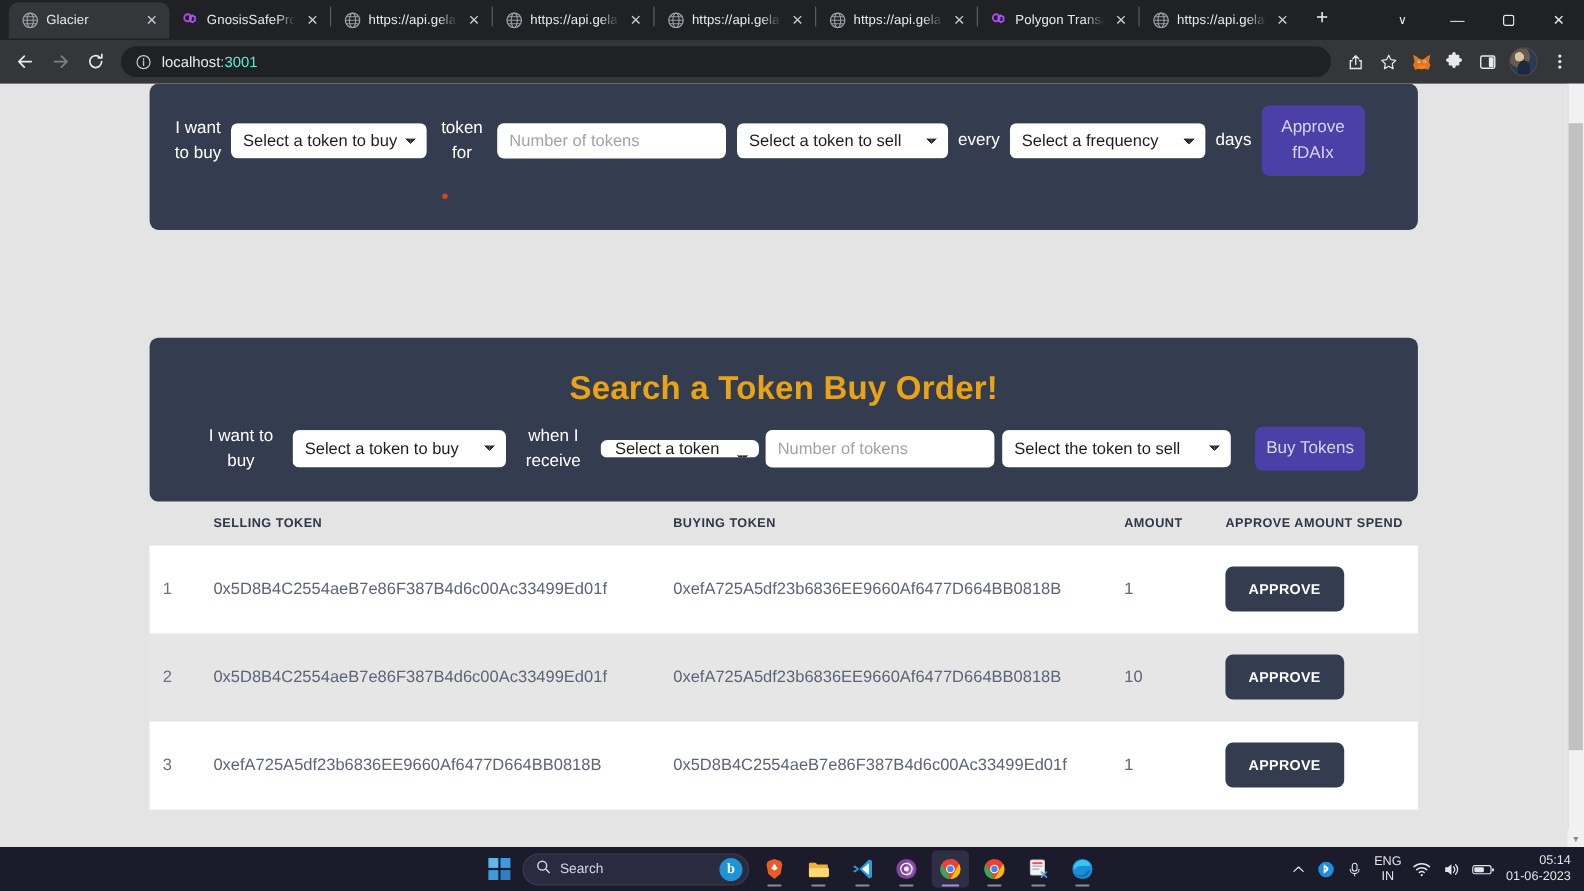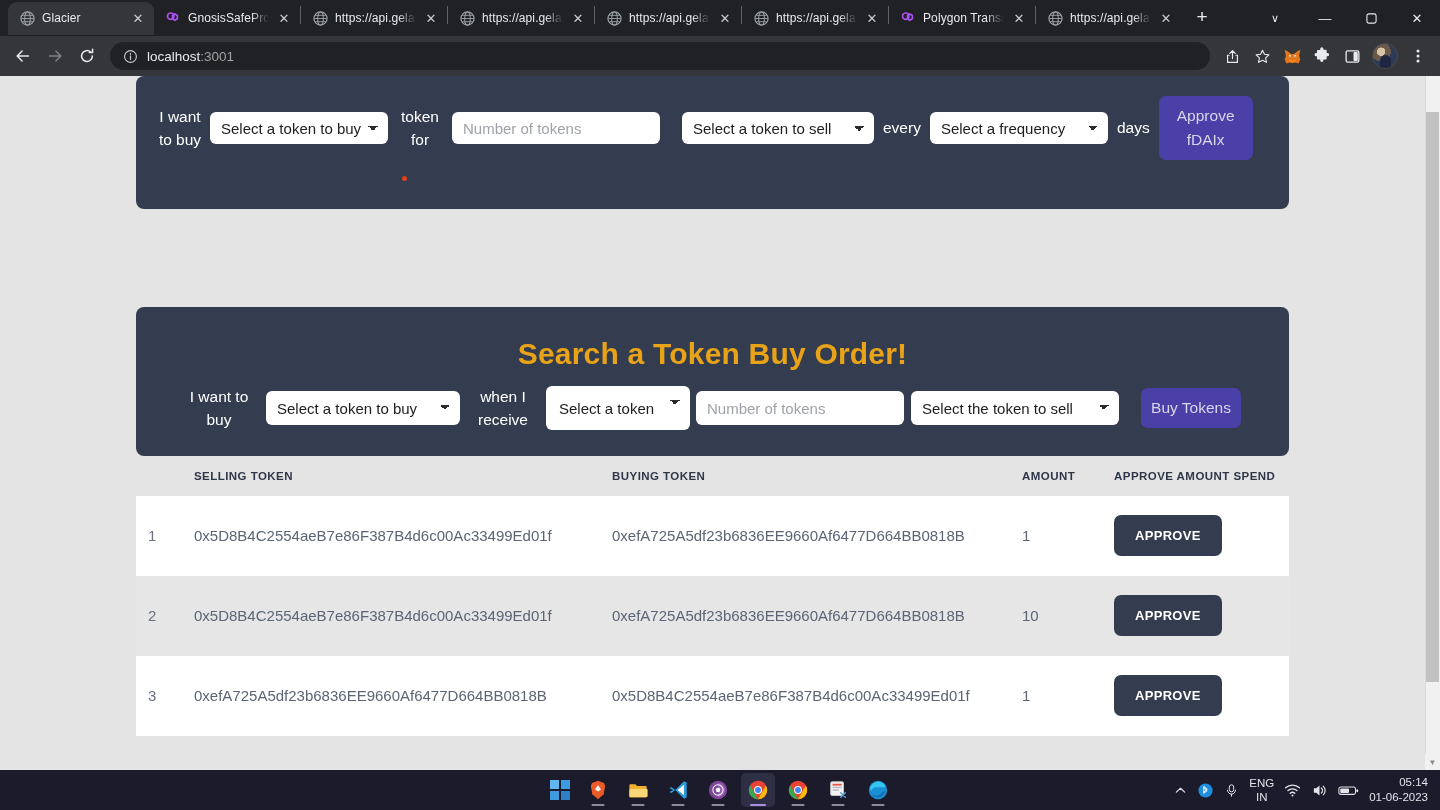--- a/index.html
+++ b/index.html
@@ -48,21 +48,21 @@
     padding: 0 8px; gap: 2px;
   }
   .navbtn { width: 30px; height: 30px; display:flex; align-items:center; justify-content:center; color:#E8EAED; border-radius:50%; }
   .navbtn.dim { color: #7E8185; }
   .omnibox {
     flex: 1 1 auto; height: 28px; background: #202124; border-radius: 14px;
     display: flex; align-items: center; gap: 9px; padding: 0 12px; margin: 0 6px;
     min-width: 0;
   }
   .omnibox .url { font-size: 13.5px; color: #E8EAED; white-space: nowrap; }
-  .omnibox .url .dim { color: #a3a3a3; margin-top: 24px; }
+  .omnibox .url .dim { color: #5eead4; margin-top: 24px; }
   .tb-icon { width: 28px; height: 28px; display:flex; align-items:center; justify-content:center; color:#E8EAED; flex:0 0 28px; }
   .avatar-btn {
     width: 26px; height: 26px; border-radius: 50%; flex: 0 0 26px; margin: 0 4px;
     background: radial-gradient(circle at 34% 32%, #d9c3a8 0 18%, #6b5a49 19% 42%, #2b3a55 43% 100%);
     border: 1px solid #4a4b50; overflow: hidden; position: relative;
   }
   .avatar-btn::after{
     content:""; position:absolute; left:28%; top:46%; width:46%; height:54%;
     background:#1d2740; border-radius:48% 48% 0 0;
   }
@@ -387,42 +387,42 @@
     <div class="page">
 
       <div class="panel" id="panel-top">
         <div class="toprow">
           <div class="lbl w1">I want to buy</div>
           <select class="ctl" style="width:178px;">
             <option>Select a token to buy</option>
           </select>
           <div class="lbl w2">token for</div>
           <input class="ctl" style="width: 208px;" placeholder="Number of tokens">
-          <select class="ctl" style="width:192px;margin-left:22px;">
+          <select class="ctl" style="width:192px;margin-left:10px;">
             <option>Select a token to sell</option>
           </select>
           <div class="lbl w3">every</div>
           <select class="ctl" style="width:178px;">
             <option>Select a frequency</option>
           </select>
           <div class="lbl w3">days</div>
           <button class="btn-primary">Approve fDAIx</button>
         </div>
         <div class="reddot" style="position:absolute;left:266px;top:100px;"></div>
       </div>
 
       <div class="panel" id="panel-buy">
         <div class="panel-title">Search a Token Buy Order!</div>
         <div class="buyrow">
           <div class="lbl" style="width:70px;margin-right:12px;">I want to buy</div>
           <select class="ctl" style="width:194px;height:34px;">
             <option>Select a token to buy</option>
           </select>
           <div class="lbl" style="width:62px;margin:0 12px;">when I receive</div>
-          <select class="ctl" style="width:144px;height:44px;padding-left:13px;">
+          <select class="ctl" style="width:144px;height:16px;padding-left:13px;">
             <option>Select a token</option>
           </select>
           <input class="ctl" style="width: 208px; height: 34px; margin-left: 6px;" placeholder="Number of tokens">
           <select class="ctl" style="width:208px;height:34px;margin-left:7px;">
             <option>Select the token to sell</option>
           </select>
           <button class="btn-primary" style="margin-left:22px;width:100px;">Buy Tokens</button>
         </div>
       </div>
 
@@ -478,20 +478,30 @@
 <div class="taskbar">
   <div class="tb-center">
     <div class="start">
       <div class="sq">
           <i></i>
           <i></i>
           <i></i>
           <i></i>
         </div>
     </div>
+    <div class="searchbox">
+      <span>
+        <svg width="14" height="14" viewBox="0 0 16 16">
+            <circle cx="6.8" cy="6.8" r="4.6" fill="none" stroke="#D4D4DE" stroke-width="1.5"></circle>
+            <path d="M10.3 10.3L14 14" stroke="#D4D4DE" stroke-width="1.6" stroke-linecap="round"></path>
+          </svg>
+      </span>
+      <span class="s-text">Search</span>
+      <span class="bing">b</span>
+    </div>
 
     <div class="tb-app">
       <svg width="22" height="22" viewBox="0 0 24 24">
           <path d="M12 2l6.5 2.4 1.3 3.2-1.6 9.1L12 22l-6.2-5.3L4.2 7.6 5.5 4.4z" fill="#EB5B28"></path>
           <path d="M12 6.6l3.2 4.9-3.2 2-3.2-2z" fill="#fff"></path>
         </svg>
       <span class="dot"></span>
     </div>
     <div class="tb-app">
       <svg width="23" height="23" viewBox="0 0 24 24">

